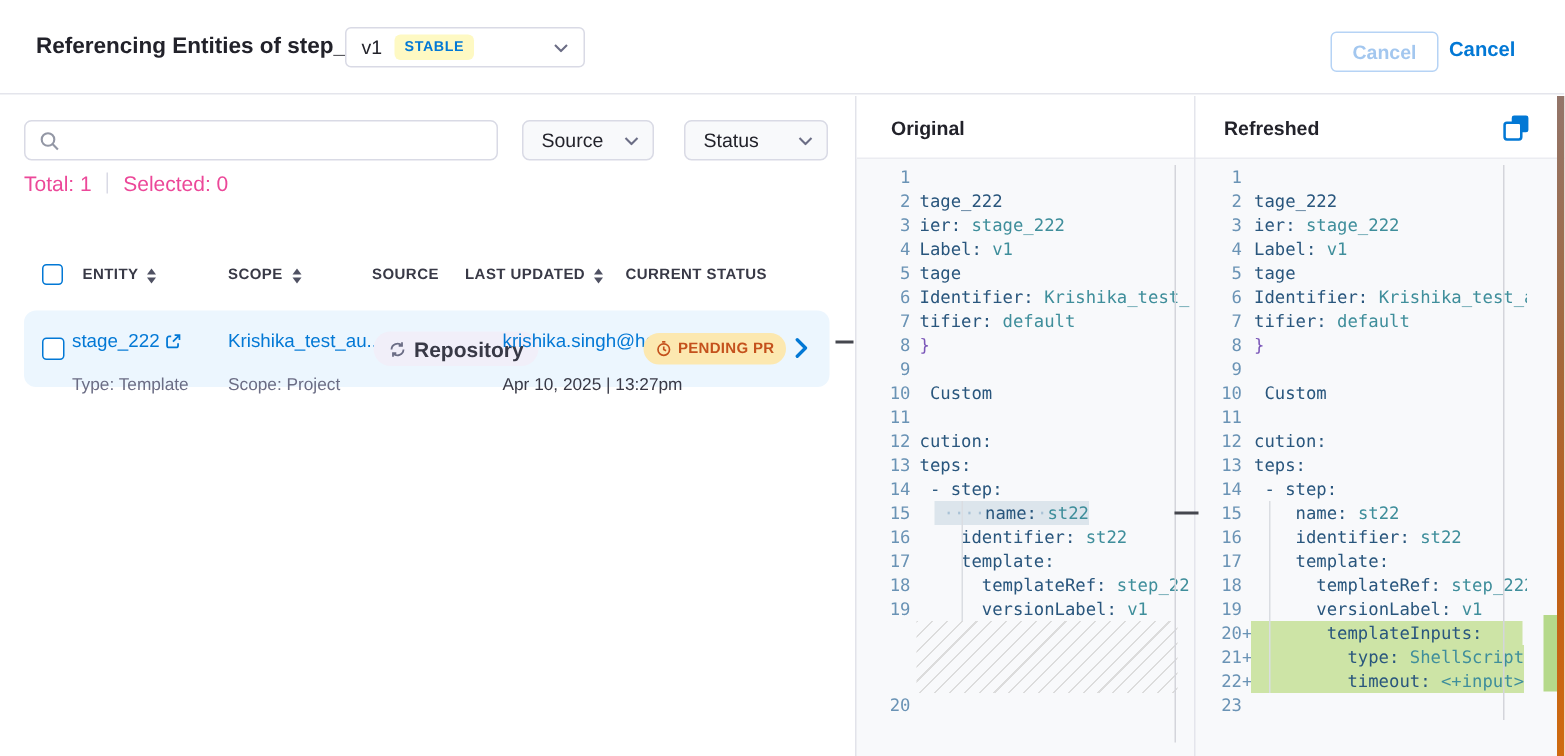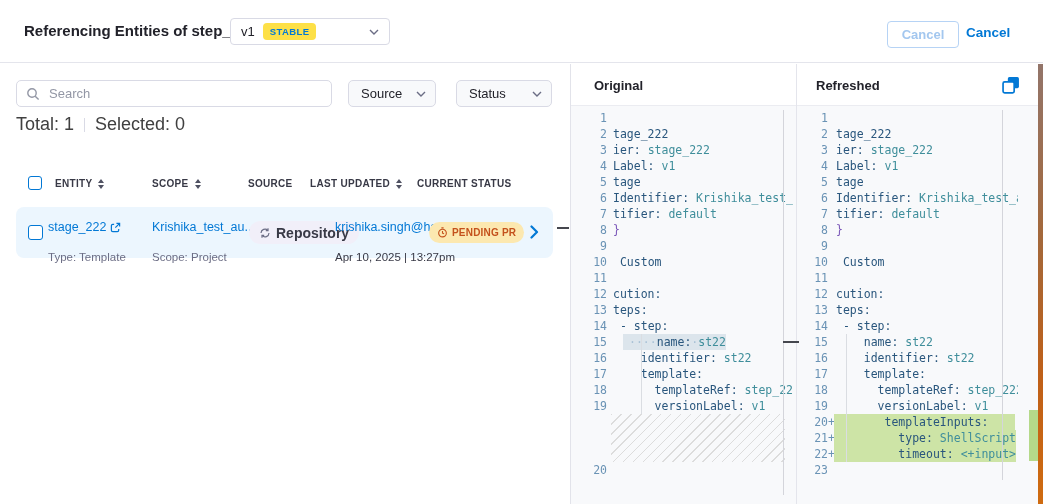--- a/index.html
+++ b/index.html
@@ -7,36 +7,36 @@
        font-family:"Liberation Sans",sans-serif;color:#22222a;}
   .abs{position:absolute;}
 
   
   .hdr{position:absolute;left:0;top:0;width:1043px;height:63px;background:#fff;border-bottom:1px solid #e4e5ec;box-sizing:border-box;}
   .title{position:absolute;left:24px;top:22px;font-size:15px;font-weight:700;color:#22222a;}
   .version-box{position:absolute;left:230px;top:18px;width:160px;height:27px;border:1px solid #d9dae5;border-radius:4px;
        background:#fff;display:flex;align-items:center;padding:0 10px;box-sizing:border-box;gap:8px;cursor:pointer;}
   .version-val{font-size:13px;color:#22222a;}
   .stable-badge{font-size:9.5px;font-weight:700;letter-spacing:.4px;color:var(--accent,#0278d5);
-       background:#fde047;border-radius:4px;padding:3px 7px;}
+       background:#fef9c3;border-radius:4px;padding:3px 7px;}
   .version-box .chev{margin-left:auto;}
   .update-btn{position:absolute;left:887px;top:21px;width:70px;height:25px;border:1px solid #b6d3f5;border-radius:4px;
        background:#fff;color:#a3c7ef;font-size:13px;font-weight:600;display:flex;align-items:center;justify-content:center;cursor:default;}
   .cancel-btn{position:absolute;left:966px;top:25px;font-size:13.5px;font-weight:700;color:var(--accent,#0278d5);cursor:pointer;}
 
   
   .search-box{position:absolute;left:16px;top:80px;width:316px;height:27px;border:1px solid #d9dae5;border-radius:5px;
        background:#fff;display:flex;align-items:center;padding:0 9px;box-sizing:border-box;gap:7px;}
   .search-box input{border:none;outline:none;flex:1;font-size:13px;font-family:"Liberation Sans",sans-serif;color:#22222a;background:transparent;}
   .search-box input::placeholder{color:#9397a5;}
   .dd{position:absolute;top:80px;height:27px;border:1px solid #d9dae5;border-radius:5px;background:#f8f9fb;
       display:flex;align-items:center;justify-content:space-between;padding:0 9px 0 12px;box-sizing:border-box;font-size:13px;color:#22222a;cursor:pointer;}
   .dd-source{left:348px;width:88px;}
   .dd-status{left:456px;width:96px;}
-  .summary{position:absolute;left:16px;top:114px;display:flex;align-items:center;gap:10px;font-size:18px;color:#404040;}
+  .summary{position:absolute;left:16px;top:114px;display:flex;align-items:center;gap:10px;font-size:14px;color:#ec4899;}
   .summary .sep{width:1px;height:14px;background:#d9dae5;}
 
   
   .cb{width:14px;height:14px;border:1.6px solid var(--accent,#0278d5);border-radius:3px;background:#fff;box-sizing:border-box;cursor:pointer;}
   .thead{position:absolute;left:0;top:171px;width:570px;height:26px;}
   .th{position:absolute;top:7px;font-size:10px;font-weight:700;letter-spacing:.3px;color:#383946;display:flex;align-items:center;gap:6px;}
   .sort{display:inline-flex;flex-direction:column;gap:2px;}
   .sort i{display:block;width:0;height:0;border-left:3.5px solid transparent;border-right:3.5px solid transparent;}
   .sort .up{border-bottom:4.5px solid #4f5162;}
   .sort .dn{border-top:4.5px solid #4f5162;}
@@ -104,21 +104,20 @@
     <div class="cancel-btn">Cancel</div>
   </div>
 
   <div class="search-box">
     <span>
       <svg width="14" height="14" viewBox="0 0 14 14">
           <circle cx="6" cy="6" r="4.2" fill="none" stroke="#9397a5" stroke-width="1.4"></circle>
           <line x1="9.2" y1="9.2" x2="12.6" y2="12.6" stroke="#9397a5" stroke-width="1.4"></line>
         </svg>
     </span>
-    <input placeholder="Search" style="">
   </div>
 
   <div class="dd dd-source">
     <span>Source</span>
     <span>
       <svg width="10" height="6" viewBox="0 0 10 6">
           <polyline points="1,1 5,5 9,1" fill="none" stroke="#6b6d85" stroke-width="1.4"></polyline>
         </svg>
     </span>
   </div>

